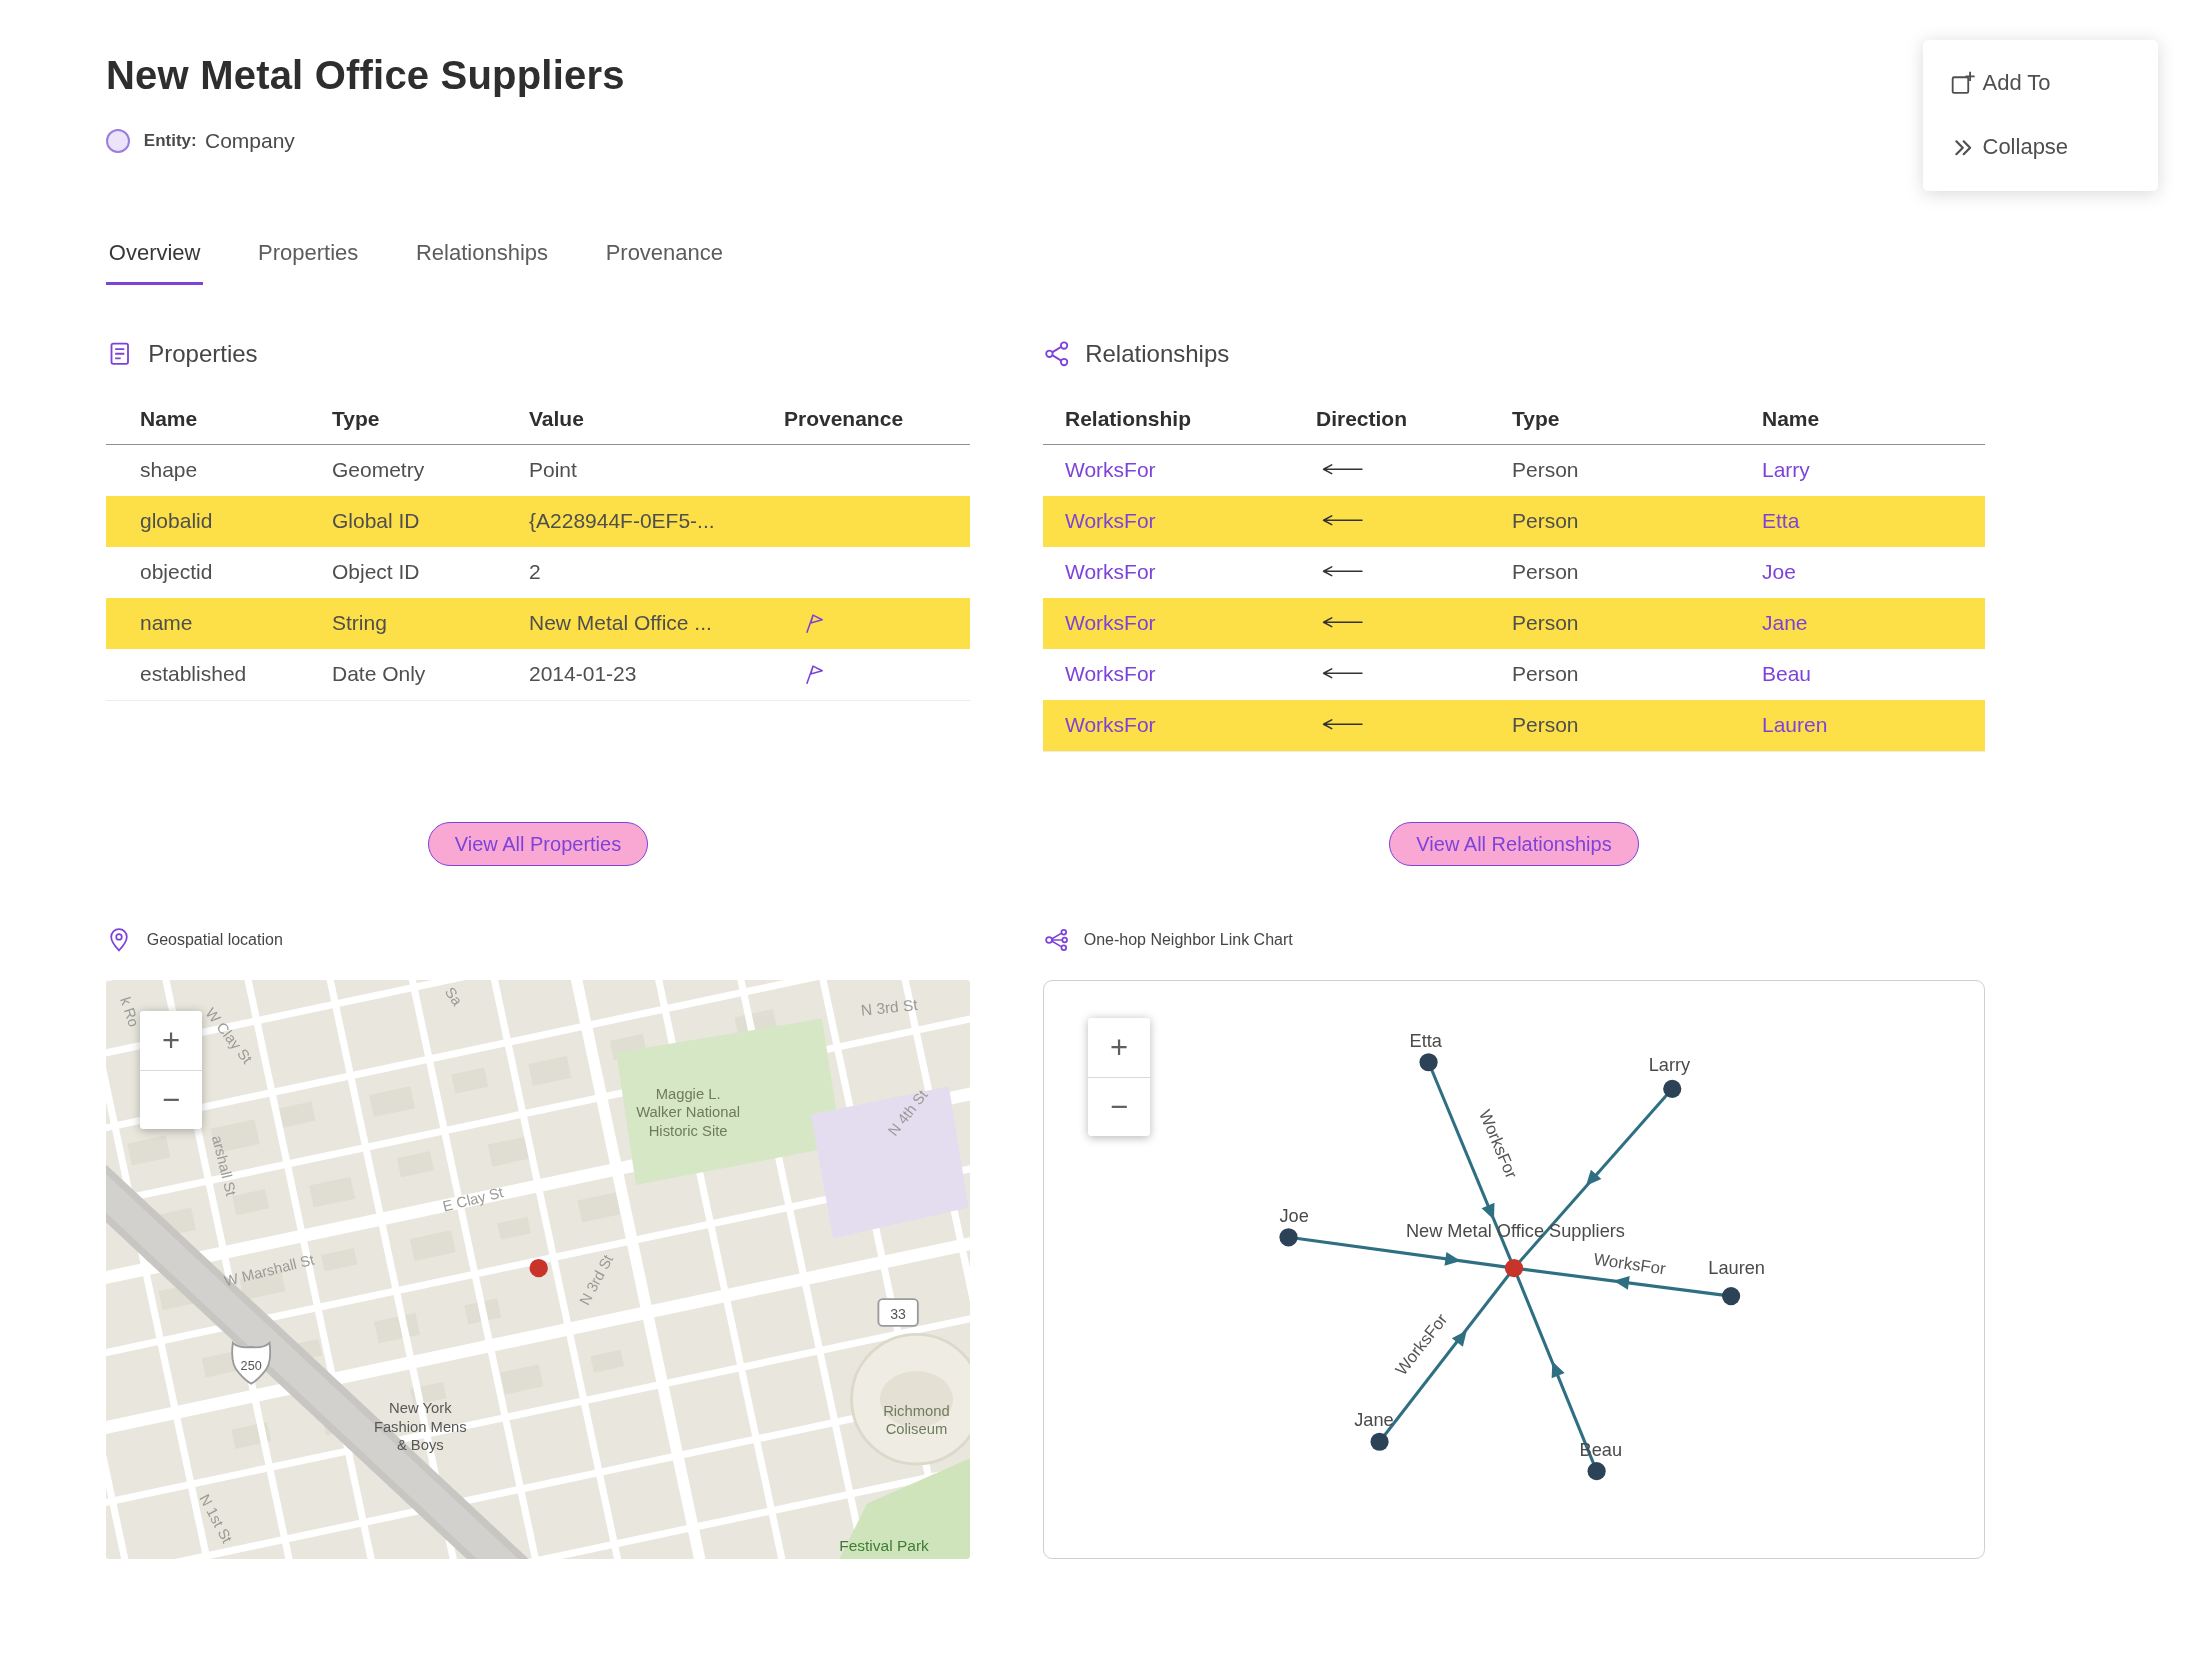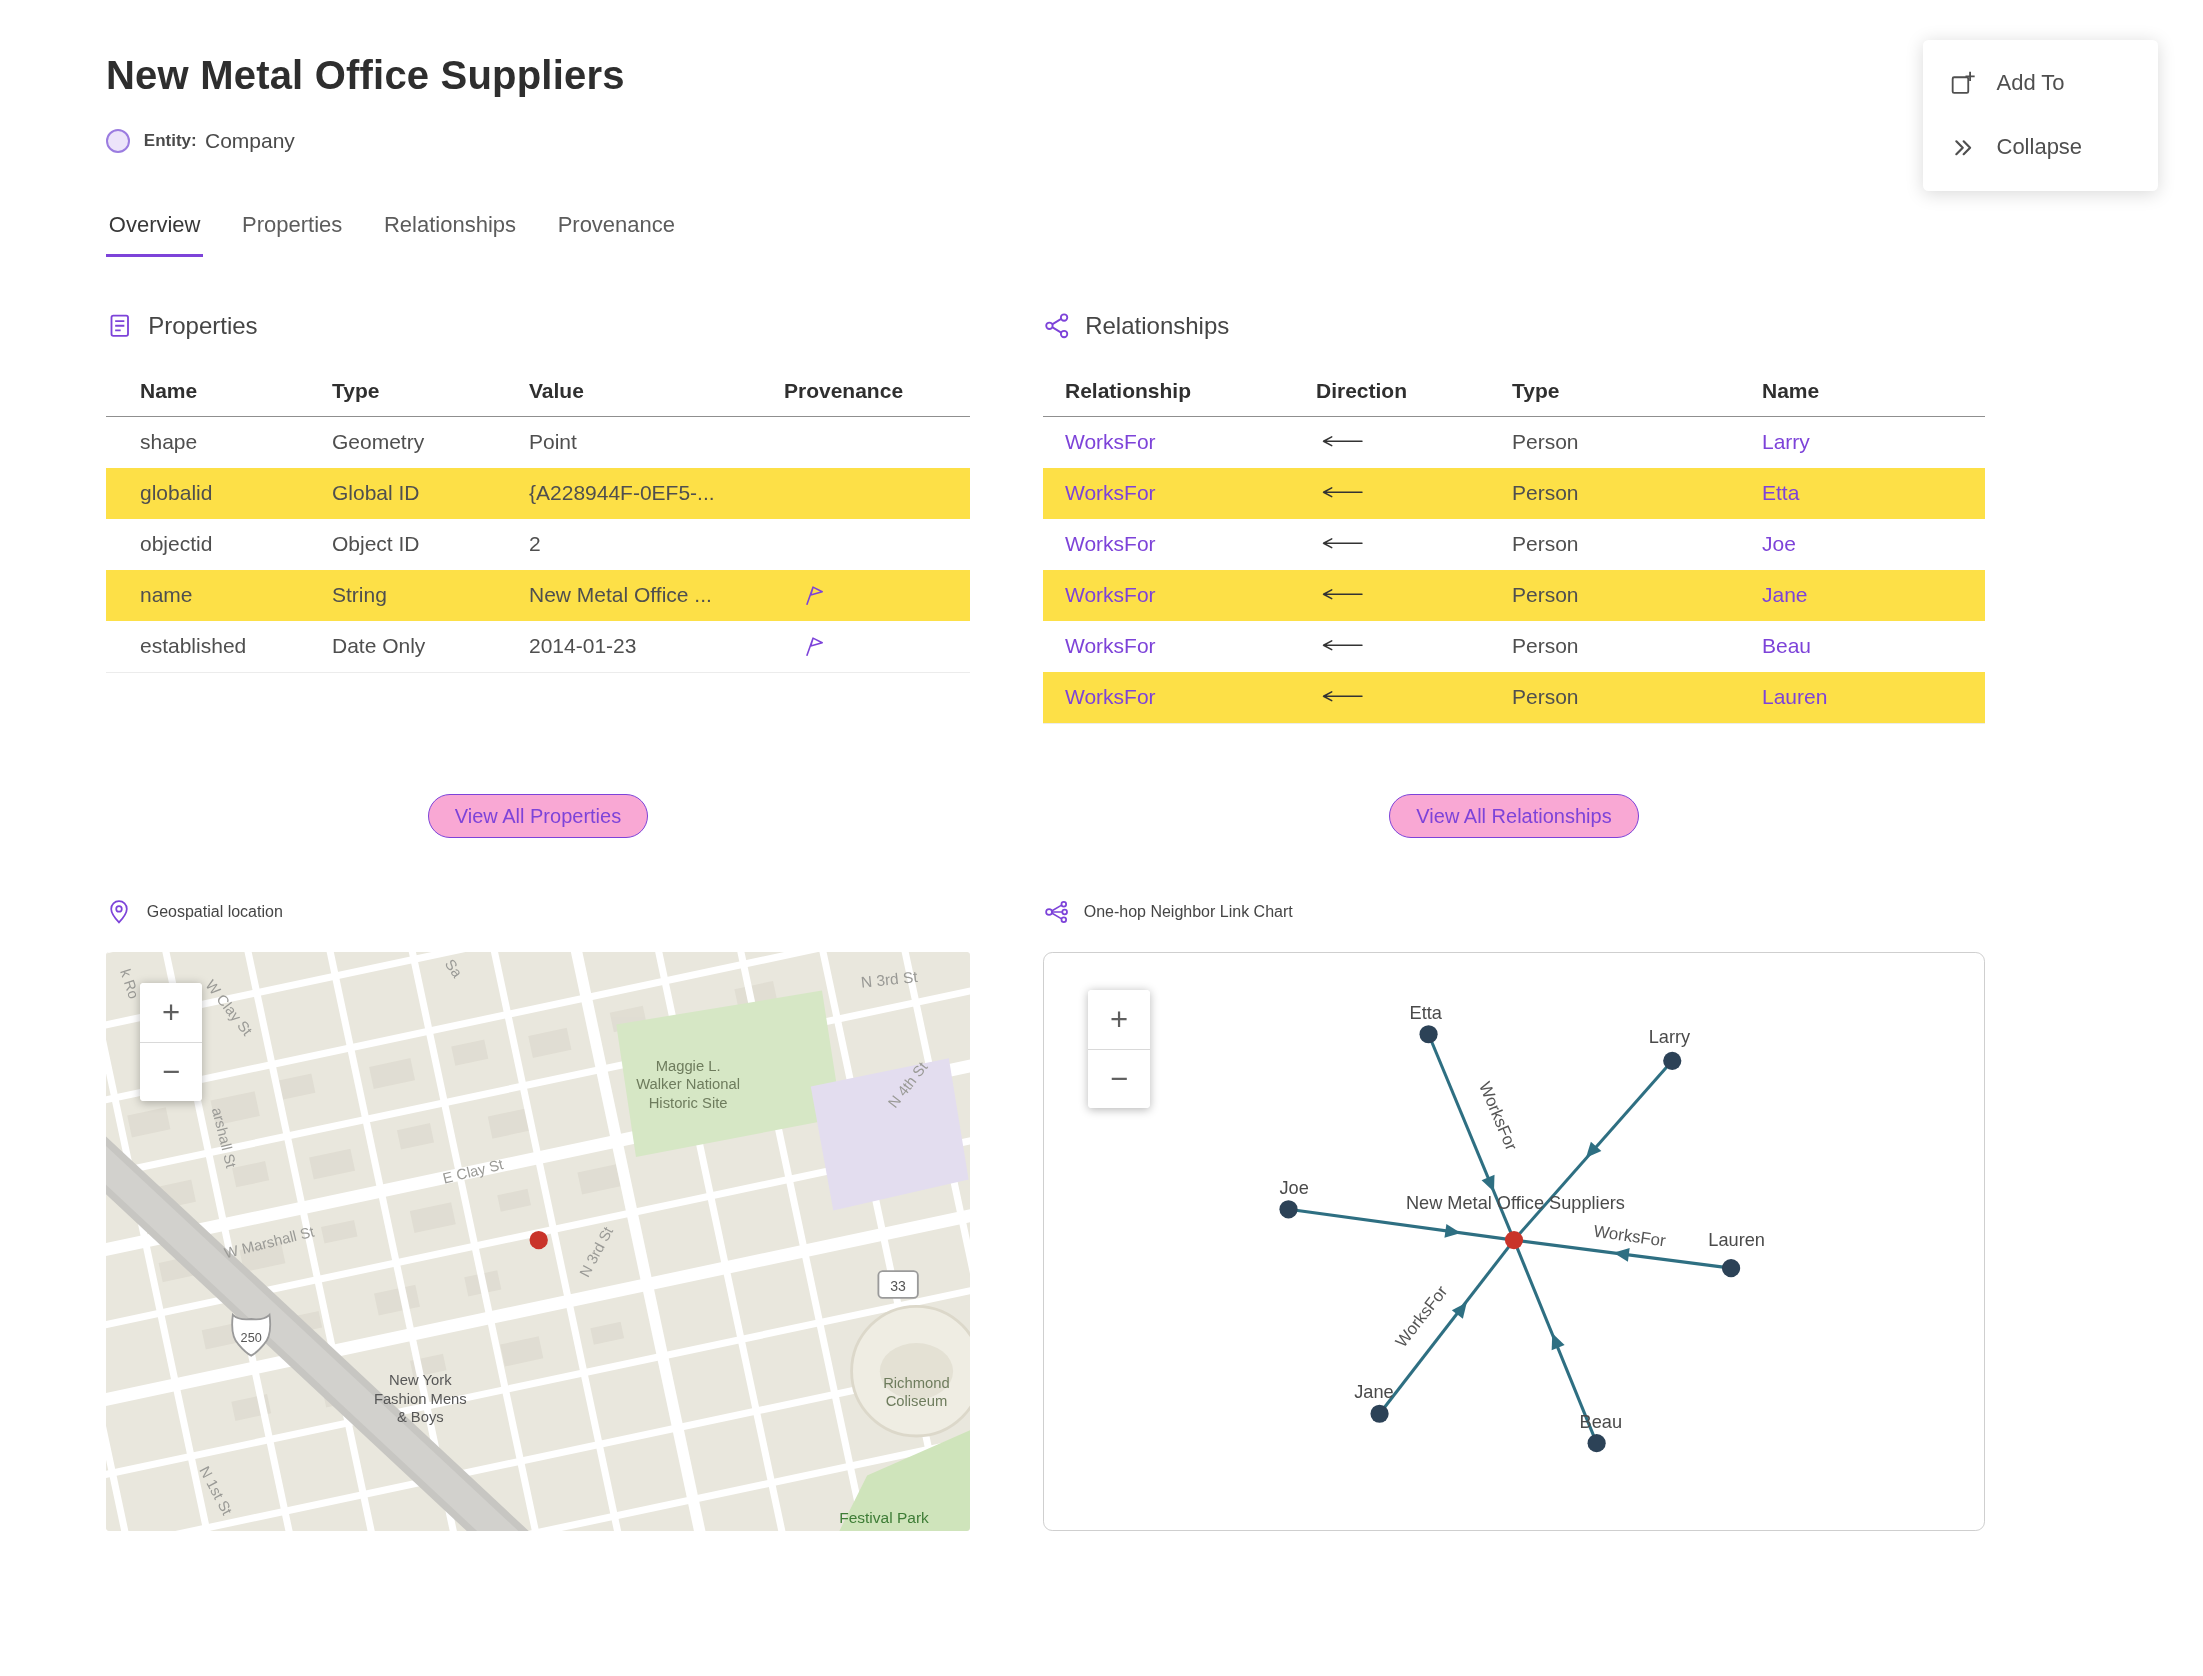--- a/index.html
+++ b/index.html
@@ -21,25 +21,25 @@
   .entity-label { font-weight: 700; color: #4a4a4a; font-size: 17px; margin-left: 13.8px; }
   .entity-type { color: #4a4a4a; font-size: 21px; margin-left: 8.3px; }
 
   
   .action-card {
     position: absolute; top: 40px; right: 46px; width: 235px;
     background: #fff; border-radius: 5.5px;
     box-shadow: 0 2.8px 18.4px rgba(0,0,0,0.15);
     padding: 11px 0; z-index: 10;
   }
-  .action-item { display: flex; align-items: center; gap: 20px; padding: 18.4px 26px; font-size: 22px; color: #4f4f4f; cursor: pointer; }
+  .action-item { display: flex; align-items: center; gap: 6px; padding: 18.4px 26px; font-size: 22px; color: #4f4f4f; cursor: pointer; }
   .action-item svg { flex: 0 0 auto; }
 
   
-  .tabs { margin-top: 59px; display: flex; gap: 36px; }
+  .tabs { margin-top: 87px; display: flex; gap: 52px; }
   .tab { font-size: 22px; color: #5c5c5c; padding: 0 2.8px 15.6px; border-bottom: 3.7px solid transparent; cursor: pointer; }
   .tab.active { color: #383838; border-bottom-color: #7d43d9; }
 
   
   .content { margin-top: 55px; display: grid; grid-template-columns: 864px 942px; column-gap: 73px; row-gap: 53px; }
   .row1 { height: 534px; display: flex; flex-direction: column; }
 
   .sec-head { display: flex; align-items: center; gap: 14.7px; font-size: 24px; color: #454545; }
   .sec-head.small { font-size: 16px; }
   .sec-head svg { flex: 0 0 auto; }

